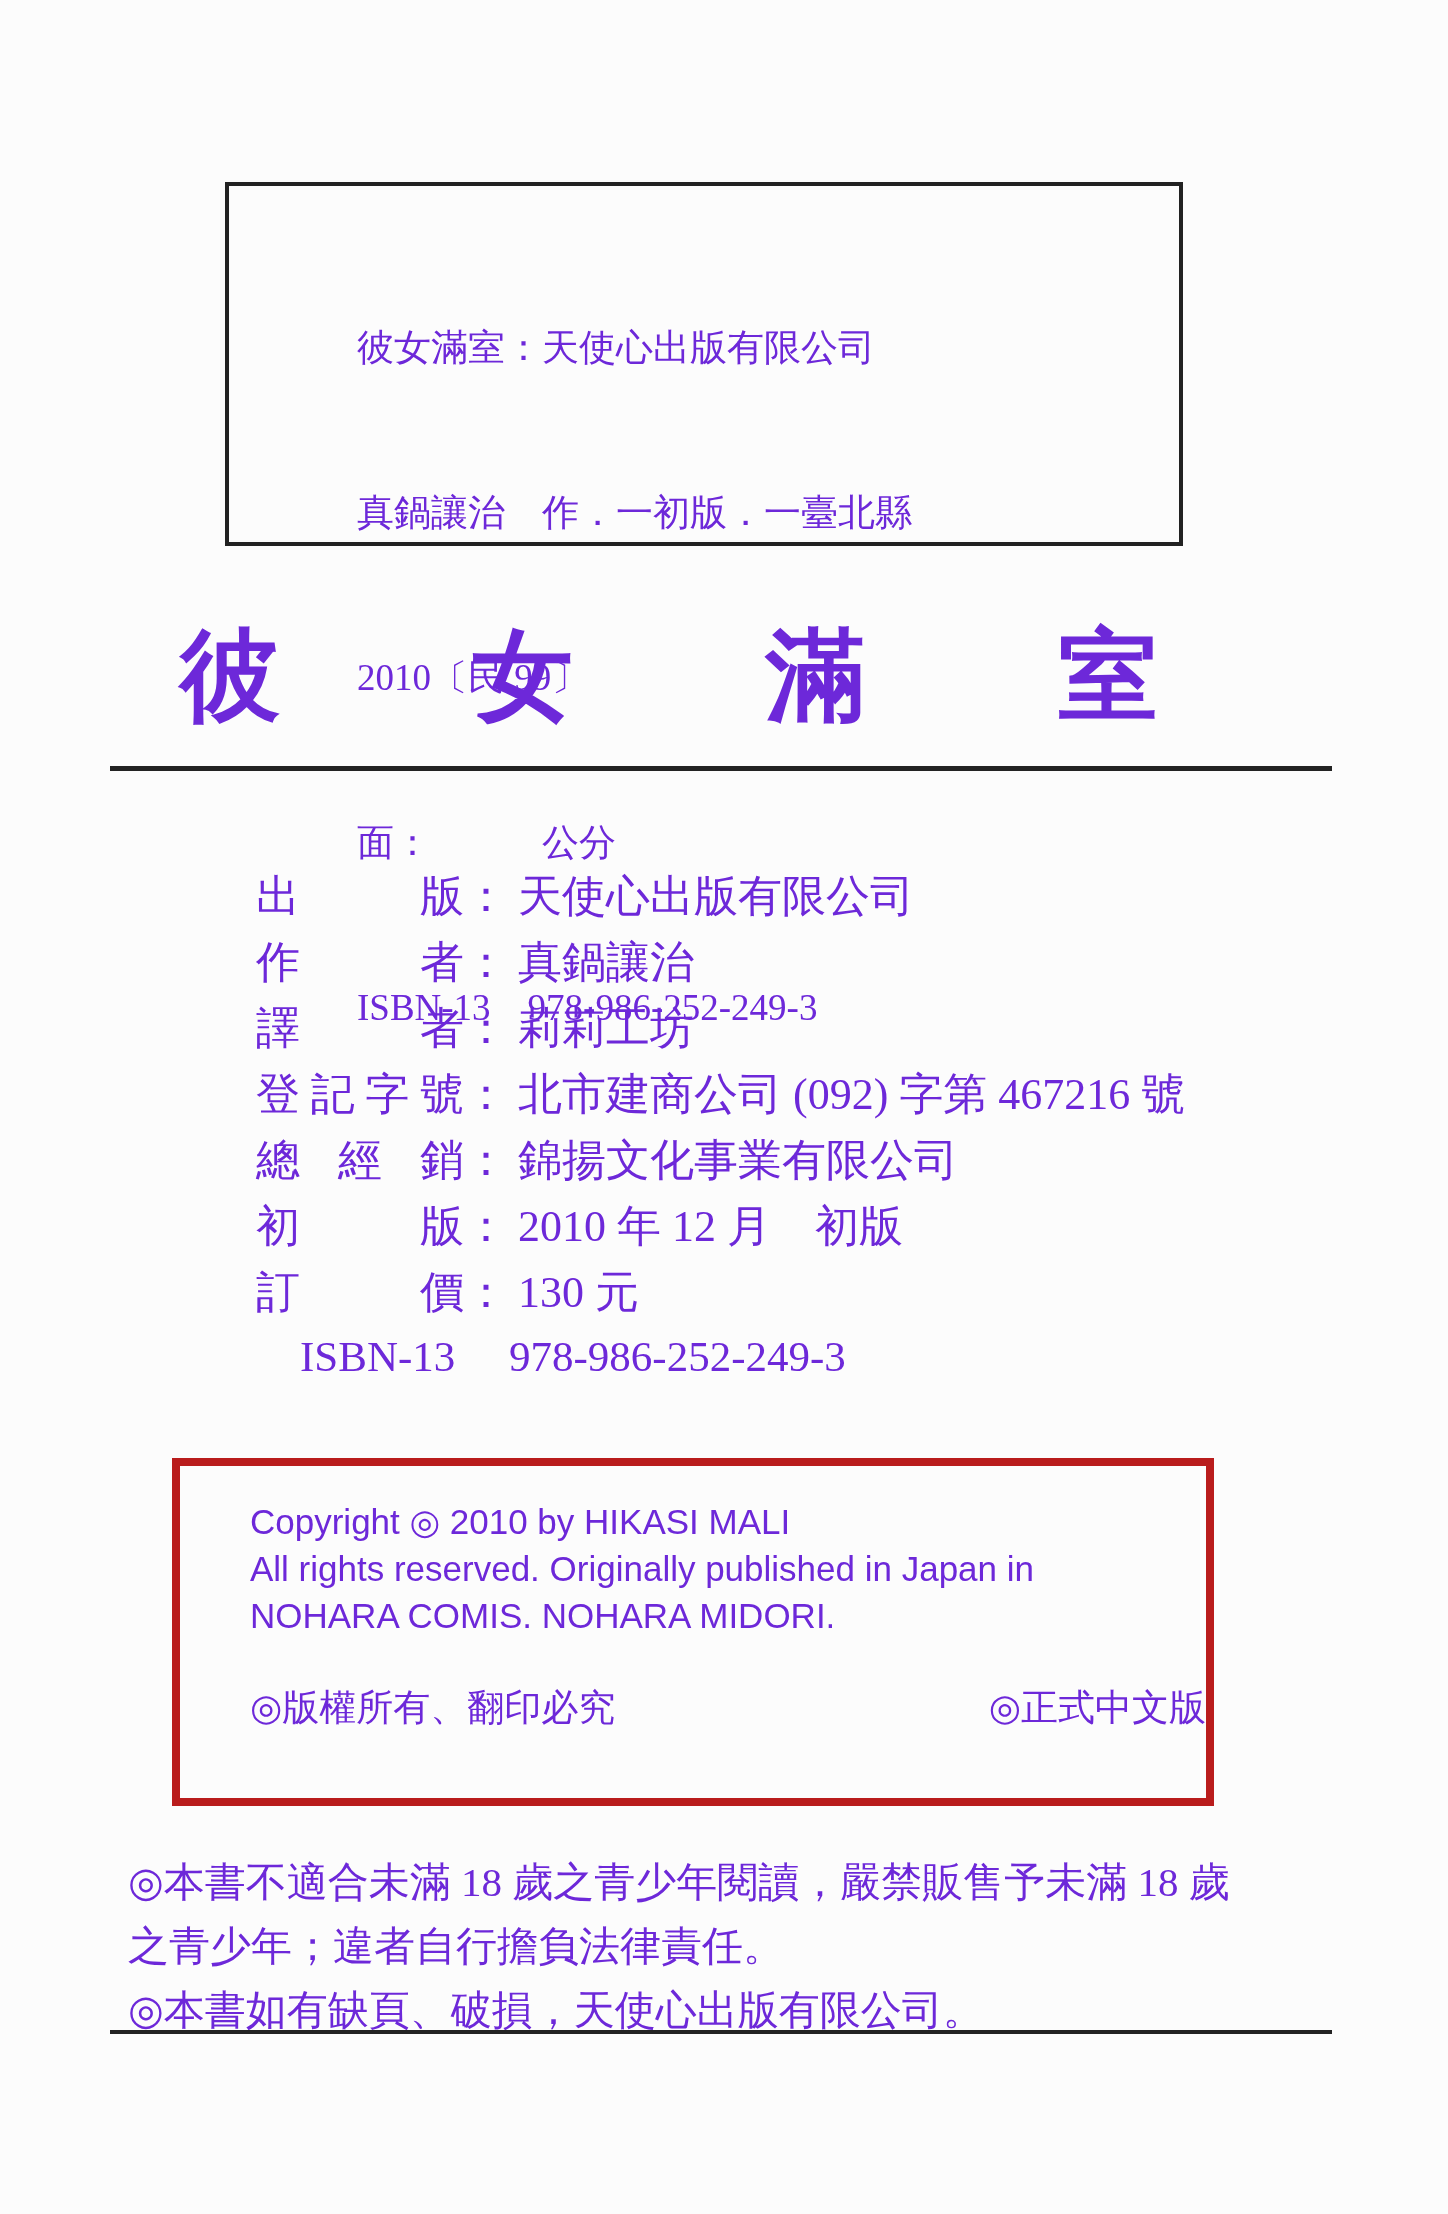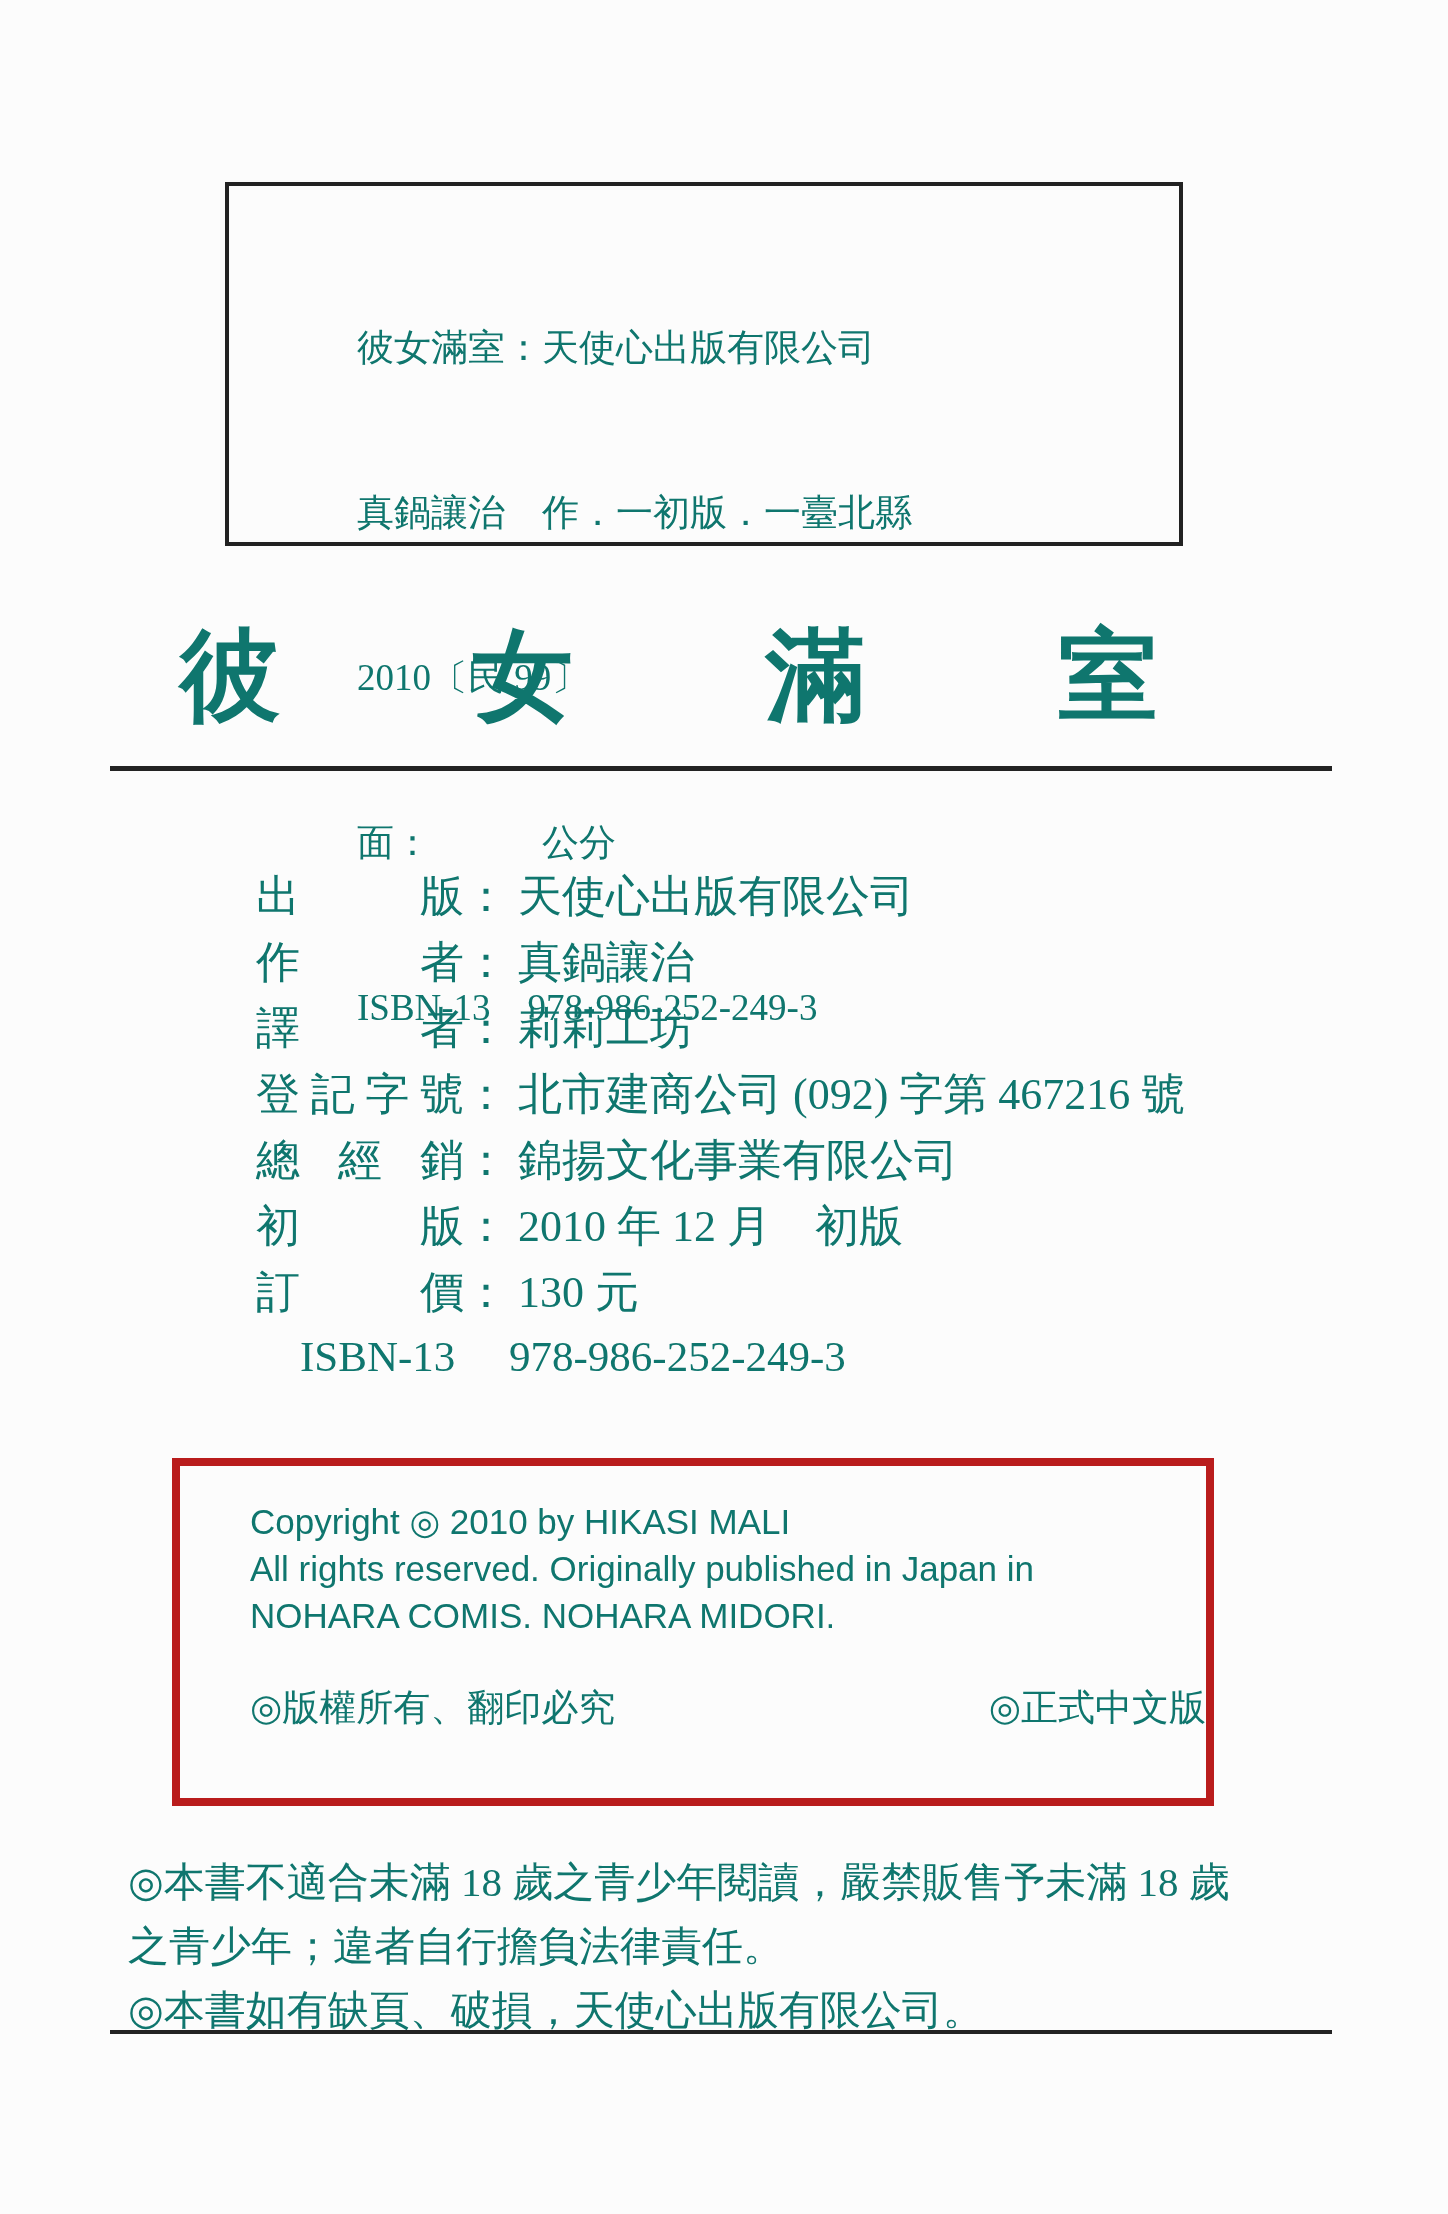--- a/index.html
+++ b/index.html
@@ -5,21 +5,21 @@
   html,body{margin:0;padding:0;}
   body{
     width:1448px;height:2214px;
     background:#f7f7f7;
     font-family:"Liberation Serif","DejaVu Serif",serif;
   }
   .page{
     position:relative;
     width:1448px;height:2214px;
     background:#fcfcfc;
-    color:#0f766e;
+    color:#6d28d9;
     overflow:hidden;
   }
   
   .cip-box{
     position:absolute;
     left:225px;top:182px;
     width:958px;height:364px;
     border:4px solid #222;
     box-sizing:border-box;
   }

